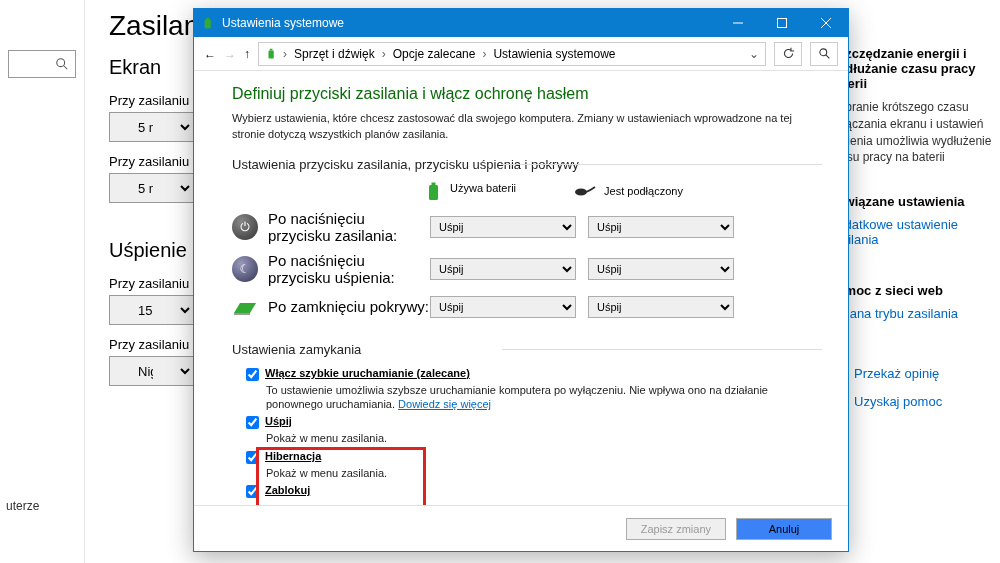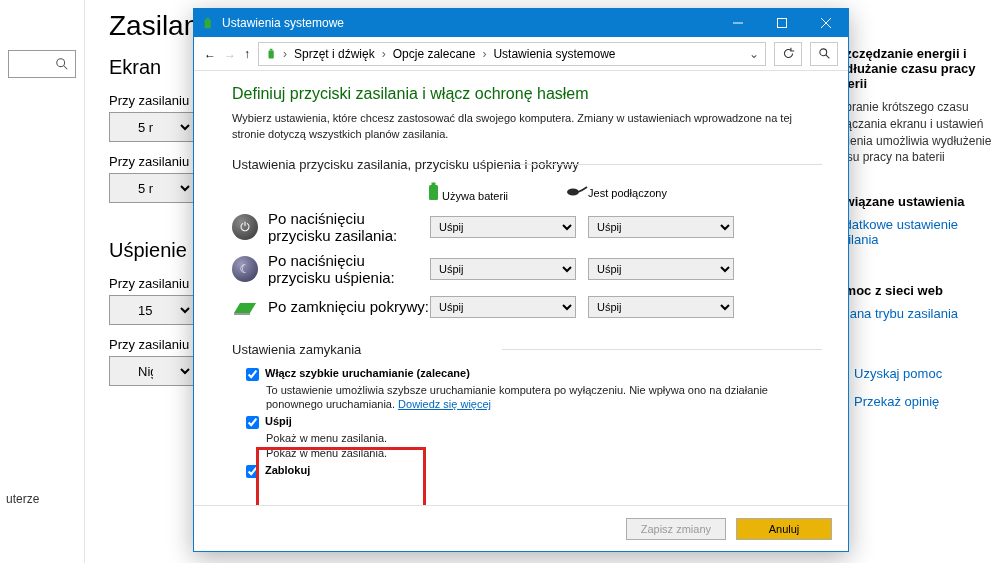--- a/index.html
+++ b/index.html
@@ -12,21 +12,21 @@
 .settings-main { flex: 1; padding: 10px 24px; }
 .settings-title { font-size: 28px; font-weight: 300; margin-bottom: 14px; }
 .section-h { font-size: 20px; font-weight: 400; margin-top: 10px; margin-bottom: 14px; }
 .field-label { font-size: 13px; margin-top: 12px; margin-bottom: 4px; }
 .field-select { border: 1px solid #999; width: 85px; height: 30px; font-size: 13px; padding: 0 24px; }
 .settings-side { width: 172px; padding: 46px 6px 0 0; }
 .side-h { font-size: 13px; font-weight: 600; margin-bottom: 8px; }
 .side-p { font-size: 12px; color: #333; line-height: 1.4; margin-bottom: 28px; }
 .side-link { color: #0067c0; font-size: 13px; margin-bottom: 14px; display: block; }
 .side-row { display: flex; align-items: center; gap: 10px; margin-bottom: 12px; font-size: 13px; color: #0067c0; }
-.footer-txt { position: absolute; left: 6px; bottom: 57px; font-size: 12px; color: #333; }
+.footer-txt { position: absolute; left: 6px; bottom: 50px; font-size: 12px; color: #333; }
 
 
 .modal { position: absolute; left: 193px; top: 8px; width: 656px; height: 544px; background: #fff; box-shadow: 0 6px 24px rgba(0,0,0,.3); border: 1px solid #0a7cd0; display: flex; flex-direction: column; }
 .title-bar { background: #0a7cd0; color: #fff; height: 28px; display: flex; align-items: center; padding: 0 0 0 8px; font-size: 12px; }
 .title-bar .spacer { flex: 1; }
 .win-btn { width: 44px; height: 28px; display: flex; align-items: center; justify-content: center; color: #fff; }
 
 .addr-bar { height: 34px; display: flex; align-items: center; padding: 0 10px; gap: 8px; border-bottom: 1px solid #e1e1e1; font-size: 12px; }
 .addr-segs { flex: 1; border: 1px solid #ccc; height: 24px; display: flex; align-items: center; padding: 0 6px; gap: 4px; }
 .addr-seg { padding: 0 3px; }
@@ -36,37 +36,37 @@
 
 .content { flex: 1; padding: 14px 26px 0 38px; overflow: hidden; position: relative; }
 .ch-title { color: #1a5d1a; font-size: 14px; font-weight: 400; margin-bottom: 8px; }
 .ch-title.main { font-size: 16px; color: #0a6b0a; }
 .ch-desc { font-size: 11px; color: #222; line-height: 1.45; margin-bottom: 14px; }
 
 .group-label { font-size: 13px; color: #222; position: relative; margin-bottom: 10px; }
 .group-label::after { content: ""; position: absolute; top: 50%; left: 270px; right: 0; border-top: 1px solid #ddd; }
 
 .header-row { display: flex; align-items: center; margin-left: 194px; gap: 58px; margin-bottom: 8px; font-size: 11px; }
-.hdr-item { display: flex; align-items: flex-end; }
+.hdr-item { display: flex; align-items: flex-start; gap: 8px; }
 
 .opt-row { display: flex; align-items: center; margin-bottom: 8px; }
 .opt-icon { width: 26px; height: 26px; border-radius: 50%; background: radial-gradient(circle at 35% 30%, #888, #333); display: flex; align-items: center; justify-content: center; color: #fff; font-size: 12px; margin-right: 10px; flex-shrink: 0; }
 .opt-label { font-size: 15px; width: 162px; }
 .win-select { border: 1px solid #adadad; background: #efefef; height: 22px; width: 146px; font-size: 11px; padding: 0 4px; margin-right: 12px; }
 
 .shut-group { margin-top: 6px; }
-.chk-row { display: flex; align-items: flex-start; gap: 6px; margin: 4px 0 2px 14px; font-size: 11px; }
+.chk-row { display: flex; align-items: flex-start; gap: 6px; margin: 4px 0 2px 14px; font-size: 11px; text-decoration: underline; }
 .chk-row input { margin-top: 1px; }
 .chk-sub { font-size: 11px; color: #222; margin-left: 34px; line-height: 1.3; }
 .chk-sub a { color: #0067c0; }
 
 .highlight-box { position: absolute; border: 3px solid #d22; pointer-events: none; }
 
 .btn-row { height: 46px; border-top: 1px solid #e1e1e1; display: flex; align-items: center; justify-content: flex-end; gap: 10px; padding: 0 16px; }
-.win-button { height: 22px; min-width: 96px; font-size: 11px; border: 1px solid #adadad; background: #eab308; padding: 0 14px; }
+.win-button { height: 22px; min-width: 96px; font-size: 11px; border: 1px solid #adadad; background: #3b82f6; padding: 0 14px; }
 .win-button:disabled { color: #9a9a9a; background: #efefef; }
 
 svg { display: block; }
 </style>
 </head>
 <body>
 
 <div class="settings-bg">
   <div class="settings-nav">
     <div class="nav-search">
@@ -94,31 +94,31 @@
     <div class="side-h">Oszczędzanie energii i wydłużanie czasu pracy baterii</div>
     <div class="side-p">Wybranie krótszego czasu wyłączania ekranu i ustawień uśpienia umożliwia wydłużenie czasu pracy na baterii</div>
     <div class="side-h">Powiązane ustawienia</div>
     <a class="side-link">Dodatkowe ustawienie zasilania</a>
     <div style="height:22px"></div>
     <div class="side-h">Pomoc z sieci web</div>
     <a class="side-link">Zmiana trybu zasilania</a>
     <div style="height:30px"></div>
     <div class="side-row">
       <svg width="16" height="16" viewBox="0 0 16 16">
+          <rect x="1" y="2" width="12" height="9" rx="1" fill="none" stroke="#333" stroke-width="1.2"></rect>
+          <path d="M4 11 L4 15 L8 11" fill="none" stroke="#333" stroke-width="1.2"></path>
+        </svg>
+      <span>Przekaż opinię</span>
+    </div>
+    <div class="side-row">
+      <svg width="16" height="16" viewBox="0 0 16 16">
           <circle cx="5" cy="5" r="3.4" fill="none" stroke="#333" stroke-width="1.2"></circle>
           <circle cx="11" cy="8" r="2.6" fill="none" stroke="#333" stroke-width="1.2"></circle>
         </svg>
       <span>Uzyskaj pomoc</span>
-    </div>
-    <div class="side-row">
-      <svg width="16" height="16" viewBox="0 0 16 16">
-          <rect x="1" y="2" width="12" height="9" rx="1" fill="none" stroke="#333" stroke-width="1.2"></rect>
-          <path d="M4 11 L4 15 L8 11" fill="none" stroke="#333" stroke-width="1.2"></path>
-        </svg>
-      <span>Przekaż opinię</span>
     </div>
   </div>
 </div>
 <div class="footer-txt">uterze</div>
 
 <div class="modal">
   <div class="title-bar">
     <svg width="14" height="14" viewBox="0 0 16 16">
         <rect x="3" y="4" width="7" height="10" rx="1" fill="#3a3"></rect>
         <rect x="5" y="2" width="3" height="2" fill="#3a3"></rect>
@@ -230,20 +230,24 @@
         <b>Włącz szybkie uruchamianie (zalecane)</b>
       </div>
       <div class="chk-sub"><span>To ustawienie umożliwia szybsze uruchamianie komputera po wyłączeniu. Nie wpływa ono na działanie ponownego uruchamiania. </span><a href="#">Dowiedz się więcej</a></div>
 
       <div class="chk-row">
         <input type="checkbox" checked="" style="">
         <b>Uśpij</b>
       </div>
       <div class="chk-sub">Pokaż w menu zasilania.</div>
 
+      <div class="chk-row">
+        <input type="checkbox" checked="" style="">
+        <b>Hibernacja</b>
+      </div>
       <div class="chk-sub">Pokaż w menu zasilania.</div>
 
       <div class="chk-row">
         <input type="checkbox" checked="" style="">
         <b>Zablokuj</b>
       </div>
     </div>
 
     <div class="highlight-box" style="left:62px; top:376px; width:170px; height:64px;"></div>
   </div>

